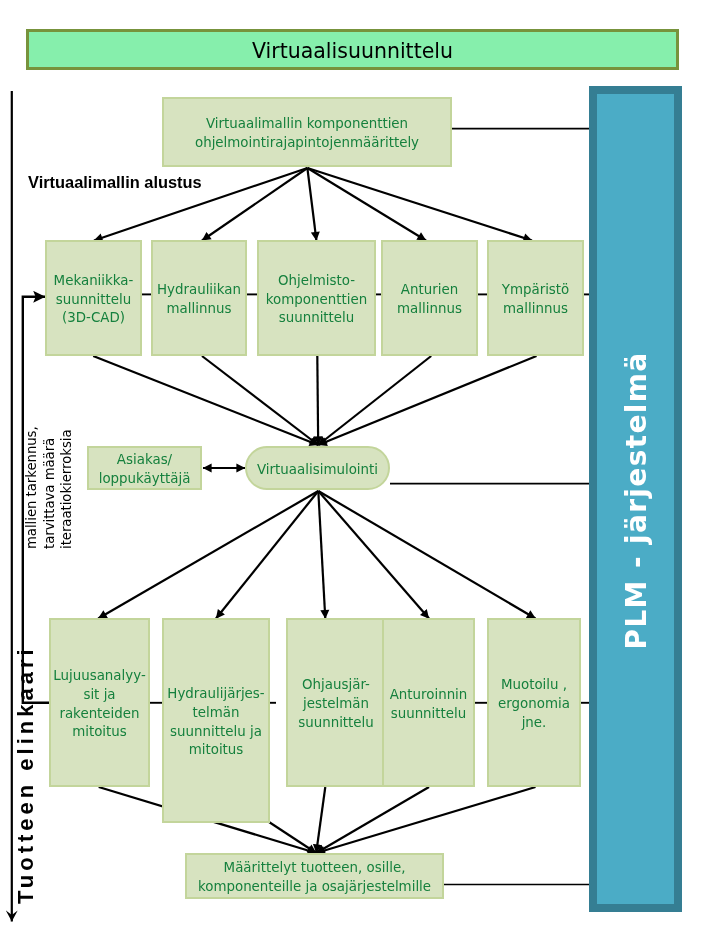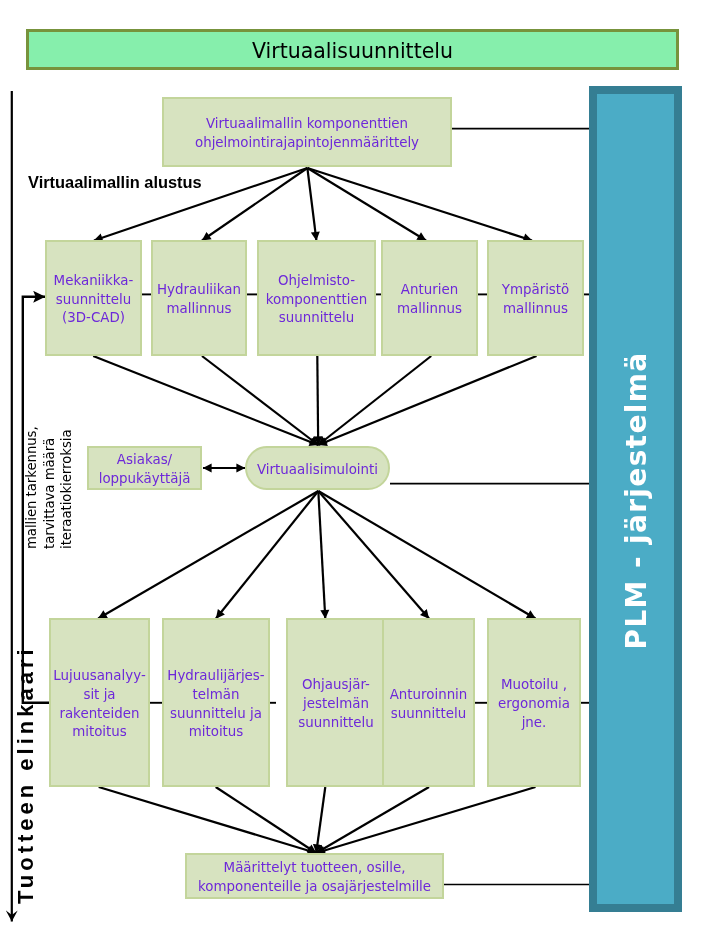--- a/index.html
+++ b/index.html
@@ -3,21 +3,21 @@
 <meta charset="utf-8">
 <style>
   html,body{margin:0;padding:0;}
   body{width:723px;height:925px;background:#ffffff;position:relative;overflow:hidden;
        font-family:"DejaVu Sans",sans-serif;-webkit-font-smoothing:antialiased;}
   .stage{position:absolute;left:0;top:0;width:723px;height:925px;}
   svg.layer{position:absolute;left:0;top:0;width:723px;height:925px;pointer-events:none;}
 
   .box{position:absolute;box-sizing:border-box;background:#d7e3c0;border:2px solid #c3d59b;
        display:flex;align-items:center;justify-content:center;text-align:center;
-       font-size:13.4px;color:#6d28d9;line-height:18.9px;white-space:pre-line;padding-top:4px;}
+       font-size:13.4px;color:#15803d;line-height:18.9px;white-space:pre-line;padding-top:4px;}
 
   #title-bar{position:absolute;left:26px;top:29px;width:653px;height:41px;box-sizing:border-box;
        background:#86efac;border:3px solid #77933c;display:flex;align-items:center;justify-content:center;
        font-size:20.5px;color:#000;padding-top:3px;}
 
   #plm-bar{position:absolute;left:589px;top:86px;width:93px;height:826px;box-sizing:border-box;
        background:#4bacc6;border:8px solid #357e93;}
   #plm-label{position:absolute;left:589px;top:86px;width:93px;height:826px;
        display:flex;align-items:center;justify-content:center;color:#ffffff;font-weight:bold;
        font-size:28px;}
@@ -127,21 +127,21 @@
 mallinnus</div>
 
   <div class="box" style="left:87px;top:446px;width:115px;height:44px;">Asiakas/
 loppukäyttäjä</div>
   <div class="box" style="left:245px;top:446px;width:145px;height:44px;border-radius:22px;">Virtuaalisimulointi</div>
 
   <div class="box" style="left:49px;top:618px;width:101px;height:169px;">Lujuusanalyy-
 sit ja
 rakenteiden
 mitoitus</div>
-  <div class="box" style="left:162px;top:618px;width:108px;height:169px;">Hydraulijärjes-
+  <div class="box" style="left:162px;top:618px;width:108px;height:205px;">Hydraulijärjes-
 telmän
 suunnittelu ja
 mitoitus</div>
   <div class="box" style="left:286px;top:618px;width:100px;height:169px;">Ohjausjär-
 jestelmän
 suunnittelu</div>
   <div class="box" style="left:382px;top:618px;width:93px;height:169px;">Anturoinnin
 suunnittelu</div>
   <div class="box" style="left:487px;top:618px;width:94px;height:169px;">Muotoilu ,
 ergonomia

